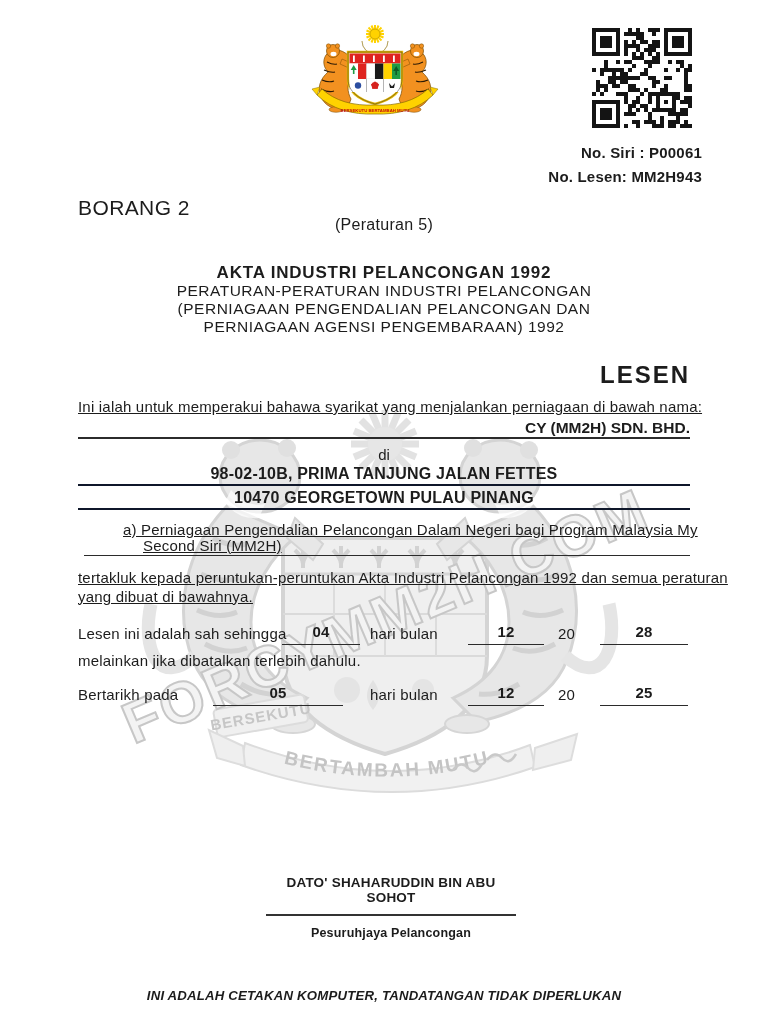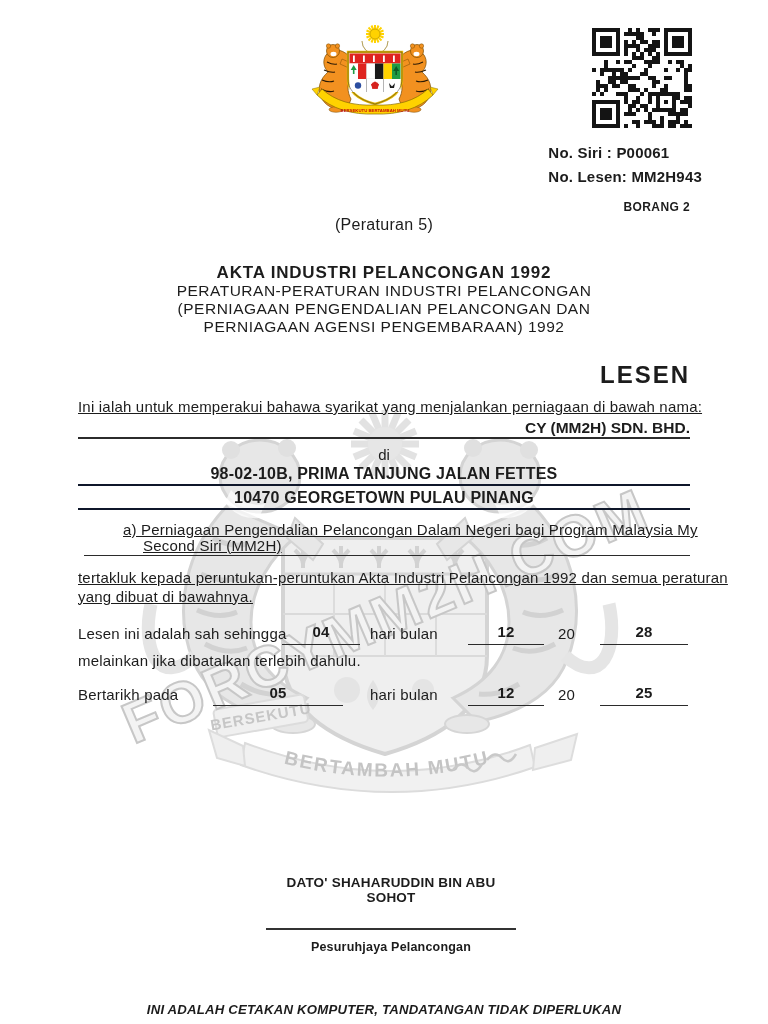--- a/index.html
+++ b/index.html
@@ -16,29 +16,29 @@
     color:#f3f3f3;-webkit-text-stroke:2px #c7c7c7;
     transform:rotate(-23deg);white-space:nowrap;
   }
 
   
   .emblem{position:absolute;left:305px;top:22px;width:140px;height:102px;}
   .qr{position:absolute;left:592px;top:28px;width:100px;height:100px;
       display:grid;grid-template-columns:repeat(25,4px);grid-auto-rows:4px;}
   .qr .qm{width:4px;height:4px;background:#fff;}
   .qr .qm.b{background:#141414;}
-  .serials{position:absolute;top:141px;right:66px;text-align:left;
+  .serials{position:absolute;top:141px;right:66px;text-align:right;
            font-weight:bold;font-size:15px;line-height:24px;letter-spacing:0.2px;}
 
   
   .content{position:relative;z-index:1;padding:0 78px;}
   .b{font-weight:bold;}
   .nw{white-space:nowrap;text-decoration:underline;}
 
-  .form-title{margin-top:199px;font-size:12px;font-weight:bold;line-height:17px;letter-spacing:0.4px;text-align:right;}
+  .form-title{margin-top:199px;font-size:21px;font-weight:normal;line-height:17px;letter-spacing:0.4px;text-align:left;}
   .form-reg{font-size:16px;font-weight:normal;line-height:17px;letter-spacing:0.3px;text-align:center;}
   .act-title{margin-top:31px;font-size:17px;font-weight:bold;line-height:18px;letter-spacing:0.8px;text-align:center;}
   .act-sub{font-size:15.5px;line-height:18px;letter-spacing:0.5px;text-align:center;}
   .lesen{margin-top:26px;font-size:24px;font-weight:bold;line-height:26px;letter-spacing:2px;text-align:right;}
 
   .intro{margin-top:10px;font-size:15px;line-height:17px;letter-spacing:0.2px;}
   .company{margin-top:5px;font-size:15.5px;font-weight:bold;line-height:16px;text-align:right;
            border-bottom:2px solid #2b2b2b;padding-bottom:1px;}
   .diword{margin-top:8px;font-size:15px;line-height:16px;text-align:center;}
   .addr{margin-top:3px;font-size:16px;font-weight:bold;line-height:15px;text-align:center;
@@ -55,21 +55,21 @@
   .drow .lbl{position:absolute;left:0;top:1px;}
   .drow .cell{position:absolute;top:-1px;text-align:center;font-weight:bold;
               border-bottom:1.8px solid #2b2b2b;padding-bottom:4px;}
   .drow .plain{position:absolute;top:1px;}
   .row-validity{margin-top:18px;}
   .note{margin-top:8px;font-size:15px;line-height:17px;letter-spacing:0.2px;}
   .row-dated{margin-top:16px;}
 
   .sig{width:250px;margin:170px auto 0;transform:translateX(7px);text-align:center;}
   .sig-name{font-size:13.5px;font-weight:bold;letter-spacing:0.2px;line-height:15px;
-            padding-bottom:23px;border-bottom:2px solid #333;}
+            padding-bottom:9px;border-bottom:2px solid #333;}
   .sig-title{margin-top:10px;font-size:12.5px;font-weight:bold;letter-spacing:0.2px;}
 
   .footer{margin-top:48px;text-align:center;font-size:13.2px;font-weight:bold;font-style:italic;letter-spacing:0.2px;}
 </style>
 </head>
 <body>
 
 <div class="page">
 
   <div class="wm-layer">

